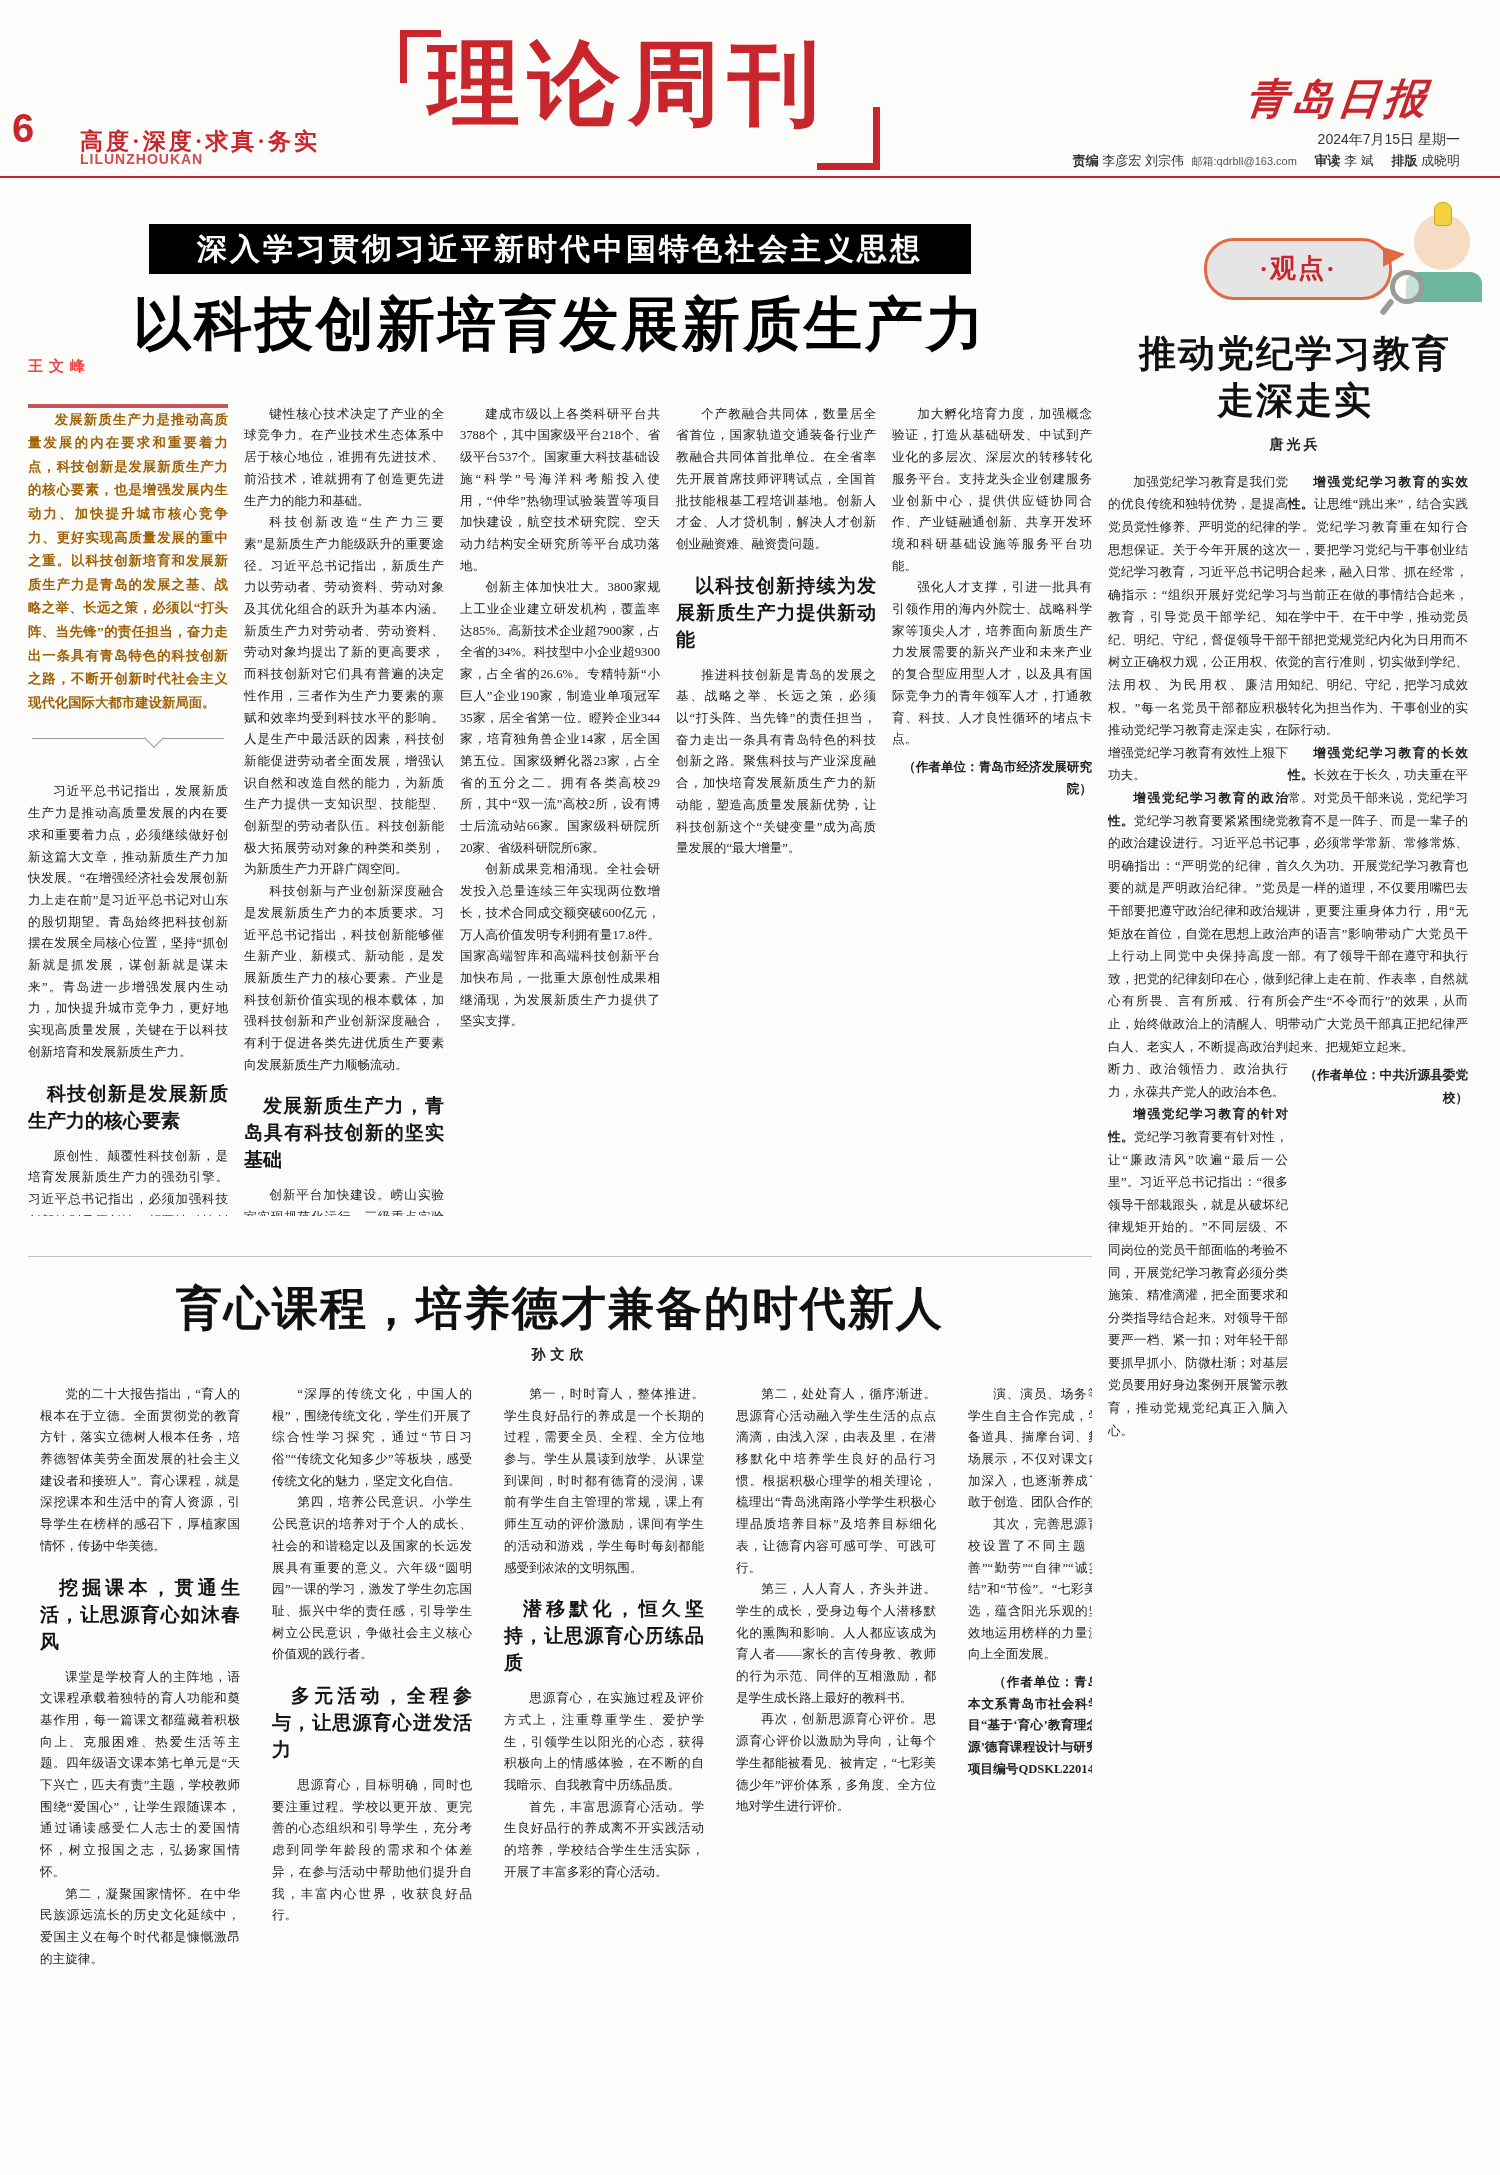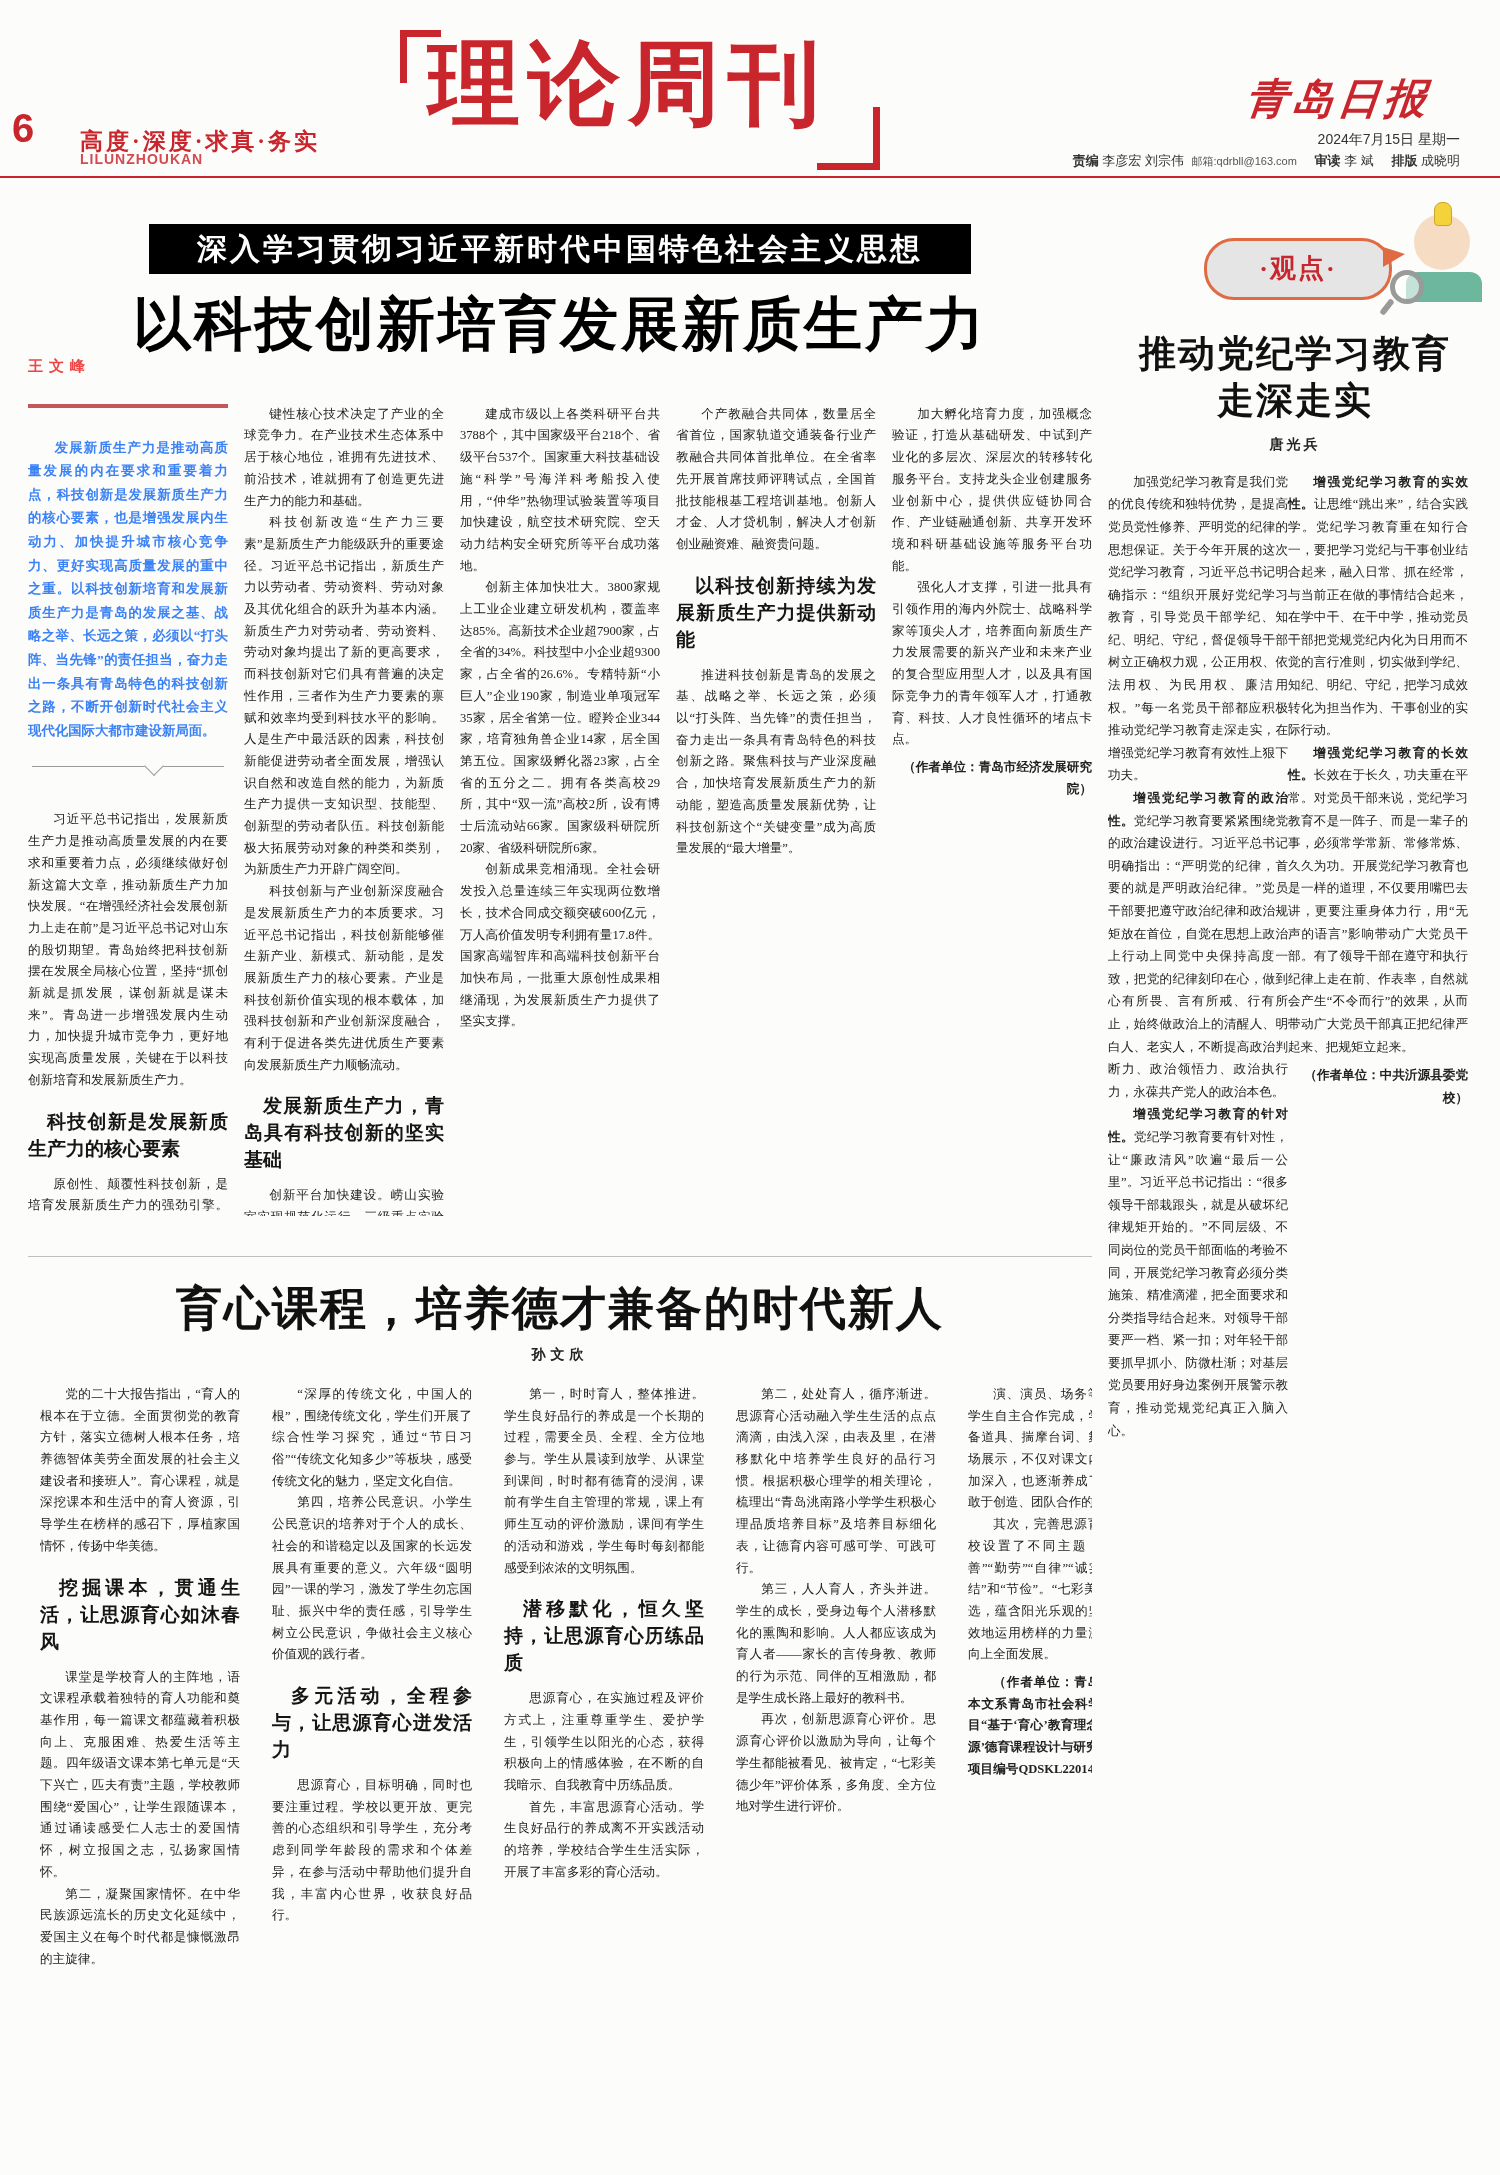--- a/index.html
+++ b/index.html
@@ -34,21 +34,21 @@
   
   .main-art{position:absolute;left:28px;top:186px;width:1064px;height:1062px;}
   .kicker{margin:38px auto 0;width:fit-content;background:#000000;color:#fff;
     font:700 30px/1 "Liberation Sans",sans-serif;letter-spacing:3px;padding:10px 48px;}
   .headline{margin:18px 0 0;text-align:center;font:900 58px/1.15 "Liberation Serif","DejaVu Serif",serif;
     color:#000000;letter-spacing:3px;}
   .byline{margin-top:0;font:700 15px/1 "Liberation Serif",serif;color:#ef4444;letter-spacing:6px;}
   .cols{display:flex;gap:16px;margin-top:30px;height:812px;overflow:hidden;}
   .col{width:200px;flex:0 0 200px;font-size:12.6px;line-height:21.7px;text-align:justify;color:#222;}
   .intro{font-weight:700;font-size:13.4px;line-height:23.6px;border-top:4px solid #c4565c;
-    padding-top:28px;text-indent:2em;color:#3b82f6;}
+    text-indent:2em;color:#a16207;}
   .notch{height:16px;border-top:1px solid #9a9a9a;position:relative;margin:24px 4px 26px;}
   .notch::after{content:"";position:absolute;left:60%;top:-8px;width:13px;height:13px;background:#fcfcfa;
     border-right:1px solid #9a9a9a;border-bottom:1px solid #9a9a9a;transform:rotate(45deg);}
 
   
   .opinion{position:absolute;left:1108px;top:186px;width:374px;height:1952px;}
   .badge-zone{position:relative;height:134px;}
   .bubble{position:absolute;left:96px;top:52px;width:182px;height:56px;border:3px solid #e06a41;border-radius:30px;
     background:#e5e5e5;display:flex;align-items:center;justify-content:center;}
   .bubble span{font:700 26px/1 "Liberation Serif",serif;color:#c9252c;letter-spacing:2px;}

